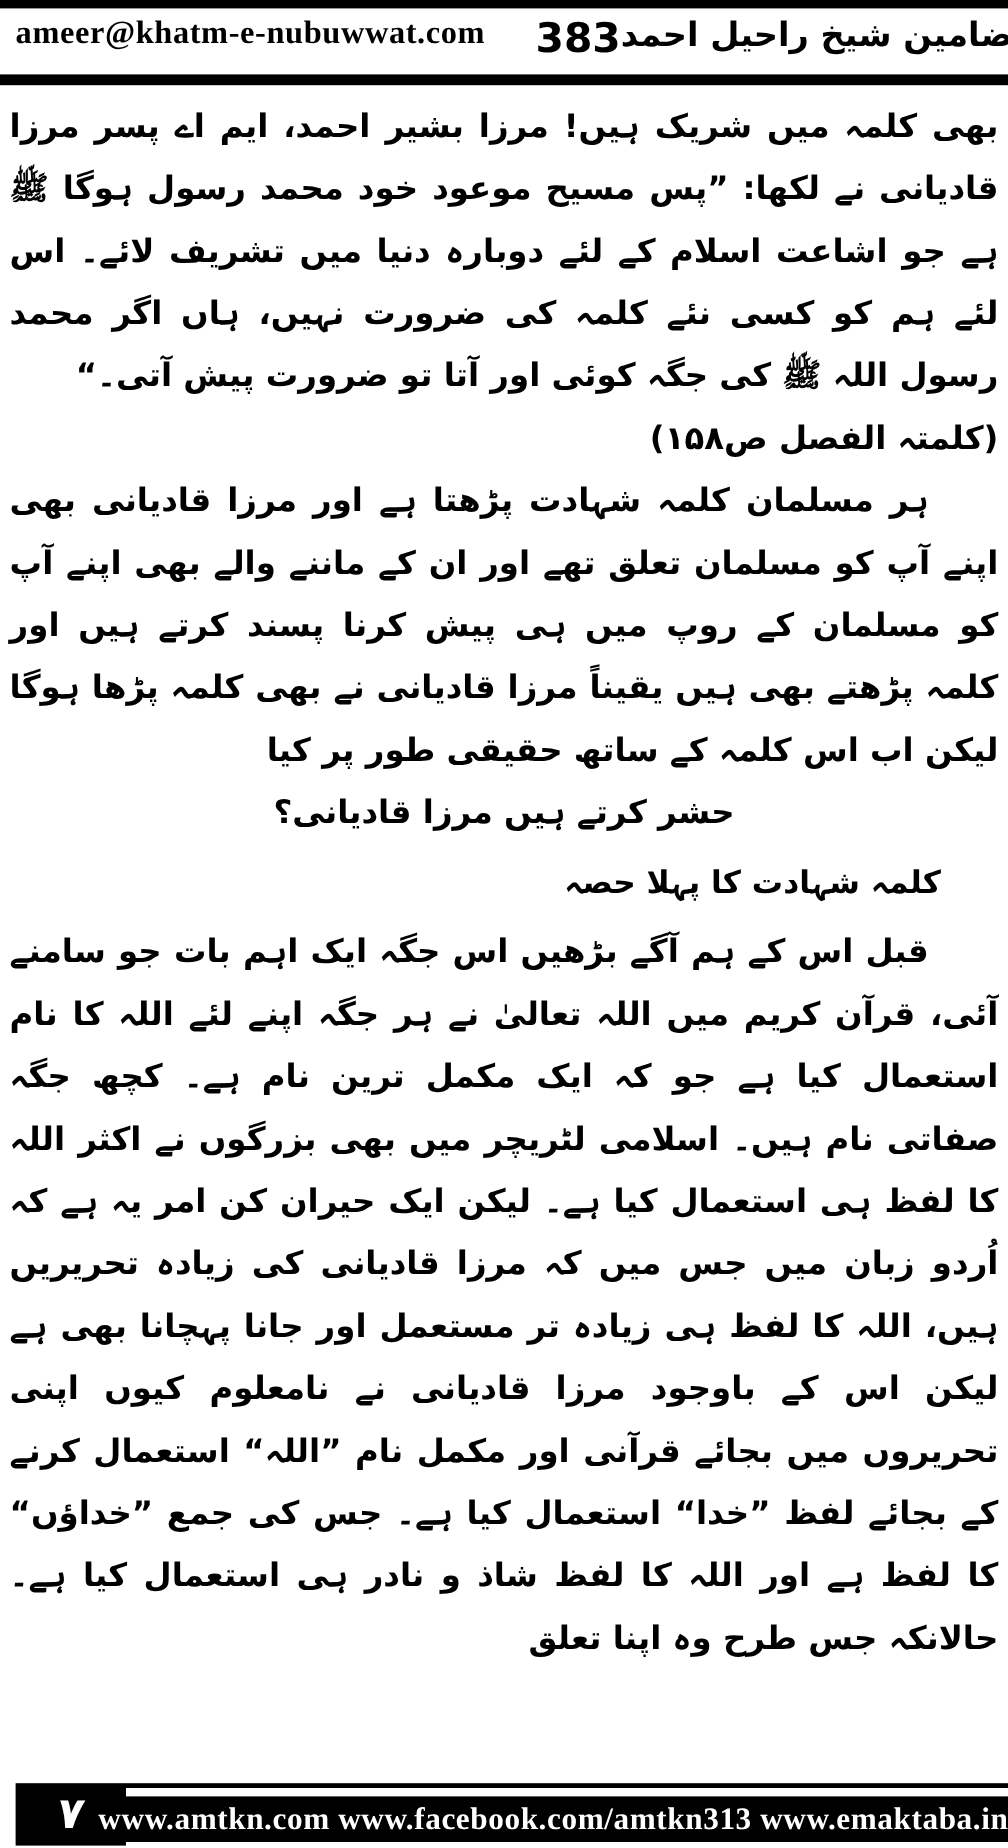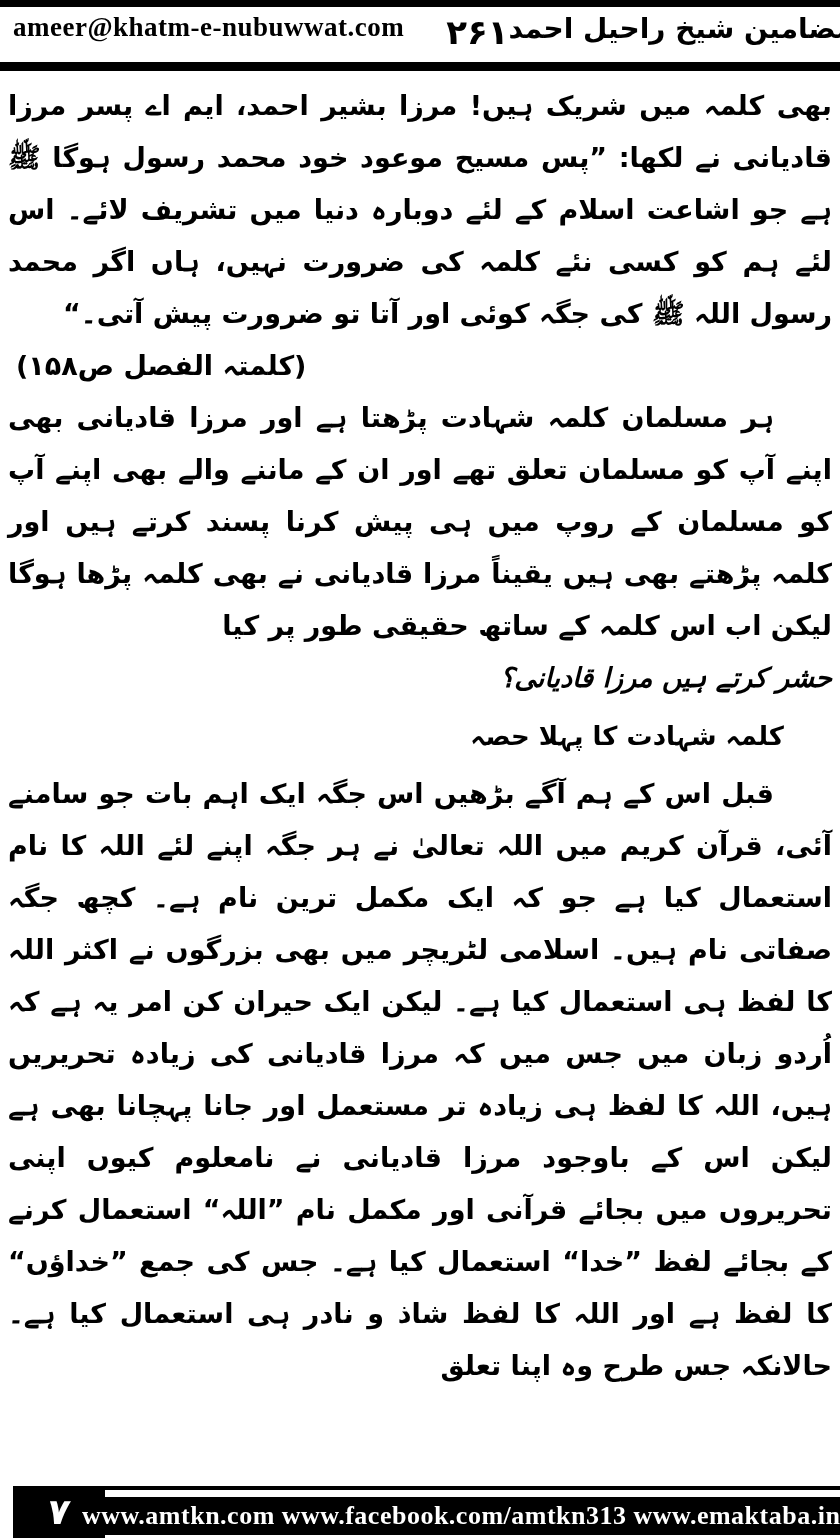--- a/index.html
+++ b/index.html
@@ -31,22 +31,22 @@
   .headrule{
     position:absolute;top:62px;left:0;width:840px;height:9px;background:#000;
   }
   .page-body{
     position:absolute;top:80px;left:8px;right:8px;bottom:62px;
     direction:rtl;text-align:justify;
     font-size:27px;line-height:52px;font-weight:bold;
   }
   .para{margin:0;text-indent:58px;}
   .para.noindent{text-indent:0;}
-  .line-center{text-align:right;text-indent:0;font-style:italic;}
-  .ref-line{text-align:left;text-indent:0;padding-left:8px;}
+  .line-center{text-align:center;text-indent:0;}
+  .ref-line{text-align:right;text-indent:0;padding-left:8px;}
   .section-heading{
     font-size:26px;font-weight:bold;line-height:64px;
     text-align:right;padding-left:0;padding-right:48px;text-indent:0;
   }
   .footer{
     position:absolute;left:0;bottom:0;width:840px;height:56px;
   }
   .footer-pagebox{
     position:absolute;left:13px;top:2px;width:92px;height:52px;background:#000;
     display:flex;align-items:center;justify-content:center;
@@ -68,21 +68,21 @@
     font-size:26px;letter-spacing:.5px;white-space:nowrap;
   }
 </style>
 </head>
 <body>
 
 <div class="topbar"></div>
 
 <div class="header">
   <span class="email">ameer@khatm-e-nubuwwat.com</span>
-  <span class="pagenum">۲۶۱</span>
+  <span class="pagenum">383</span>
   <span class="booktitle">احتساب جلد۴۳؍مضامین شیخ راحیل احمد</span>
 </div>
 
 <div class="headrule"></div>
 
 <div class="page-body">
   <p class="para noindent">بھی کلمہ میں شریک ہیں! مرزا بشیر احمد، ایم اے پسر مرزا قادیانی نے لکھا: ”پس مسیح موعود خود محمد رسول ہوگا ﷺ ہے جو اشاعت اسلام کے لئے دوبارہ دنیا میں تشریف لائے۔ اس لئے ہم کو کسی نئے کلمہ کی ضرورت نہیں، ہاں اگر محمد رسول اللہ ﷺ کی جگہ کوئی اور آتا تو ضرورت پیش آتی۔“</p>
   <div class="ref-line">(کلمتہ الفصل ص۱۵۸)</div>
   <p class="para">ہر مسلمان کلمہ شہادت پڑھتا ہے اور مرزا قادیانی بھی اپنے آپ کو مسلمان تعلق تھے اور ان کے ماننے والے بھی اپنے آپ کو مسلمان کے روپ میں ہی پیش کرنا پسند کرتے ہیں اور کلمہ پڑھتے بھی ہیں یقیناً مرزا قادیانی نے بھی کلمہ پڑھا ہوگا لیکن اب اس کلمہ کے ساتھ حقیقی طور پر کیا</p>
   <div class="line-center">حشر کرتے ہیں مرزا قادیانی؟</div>

